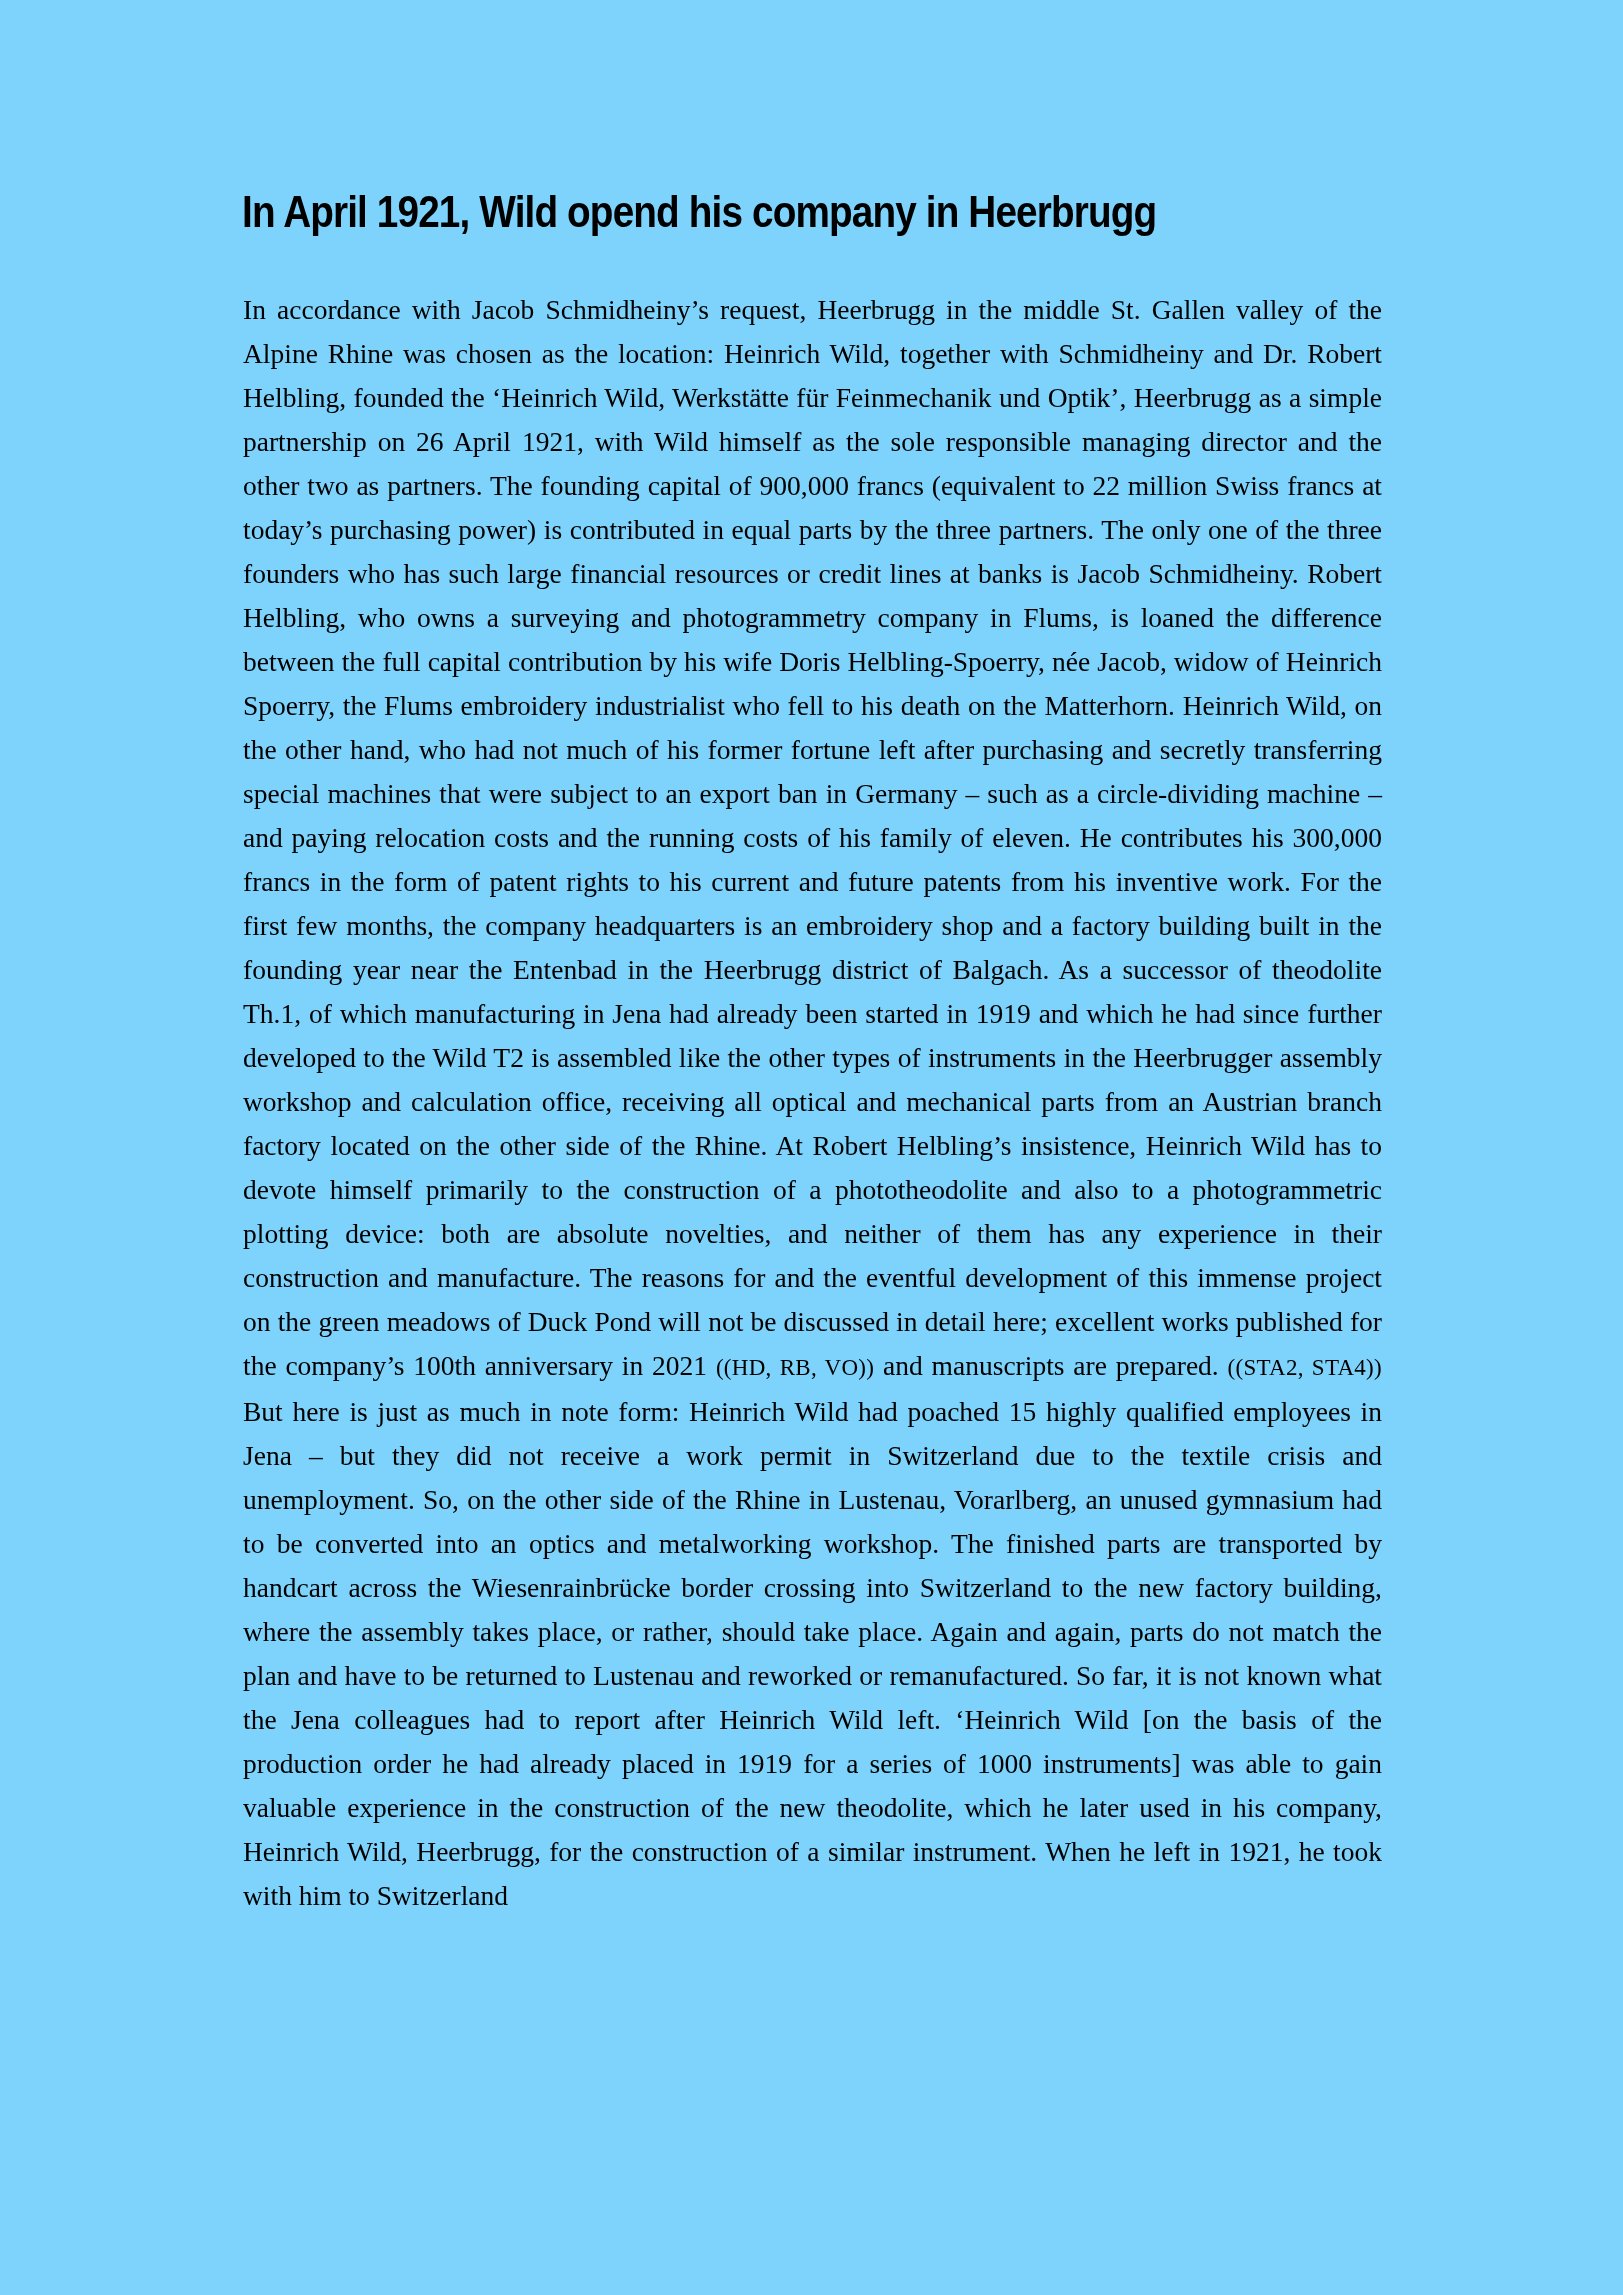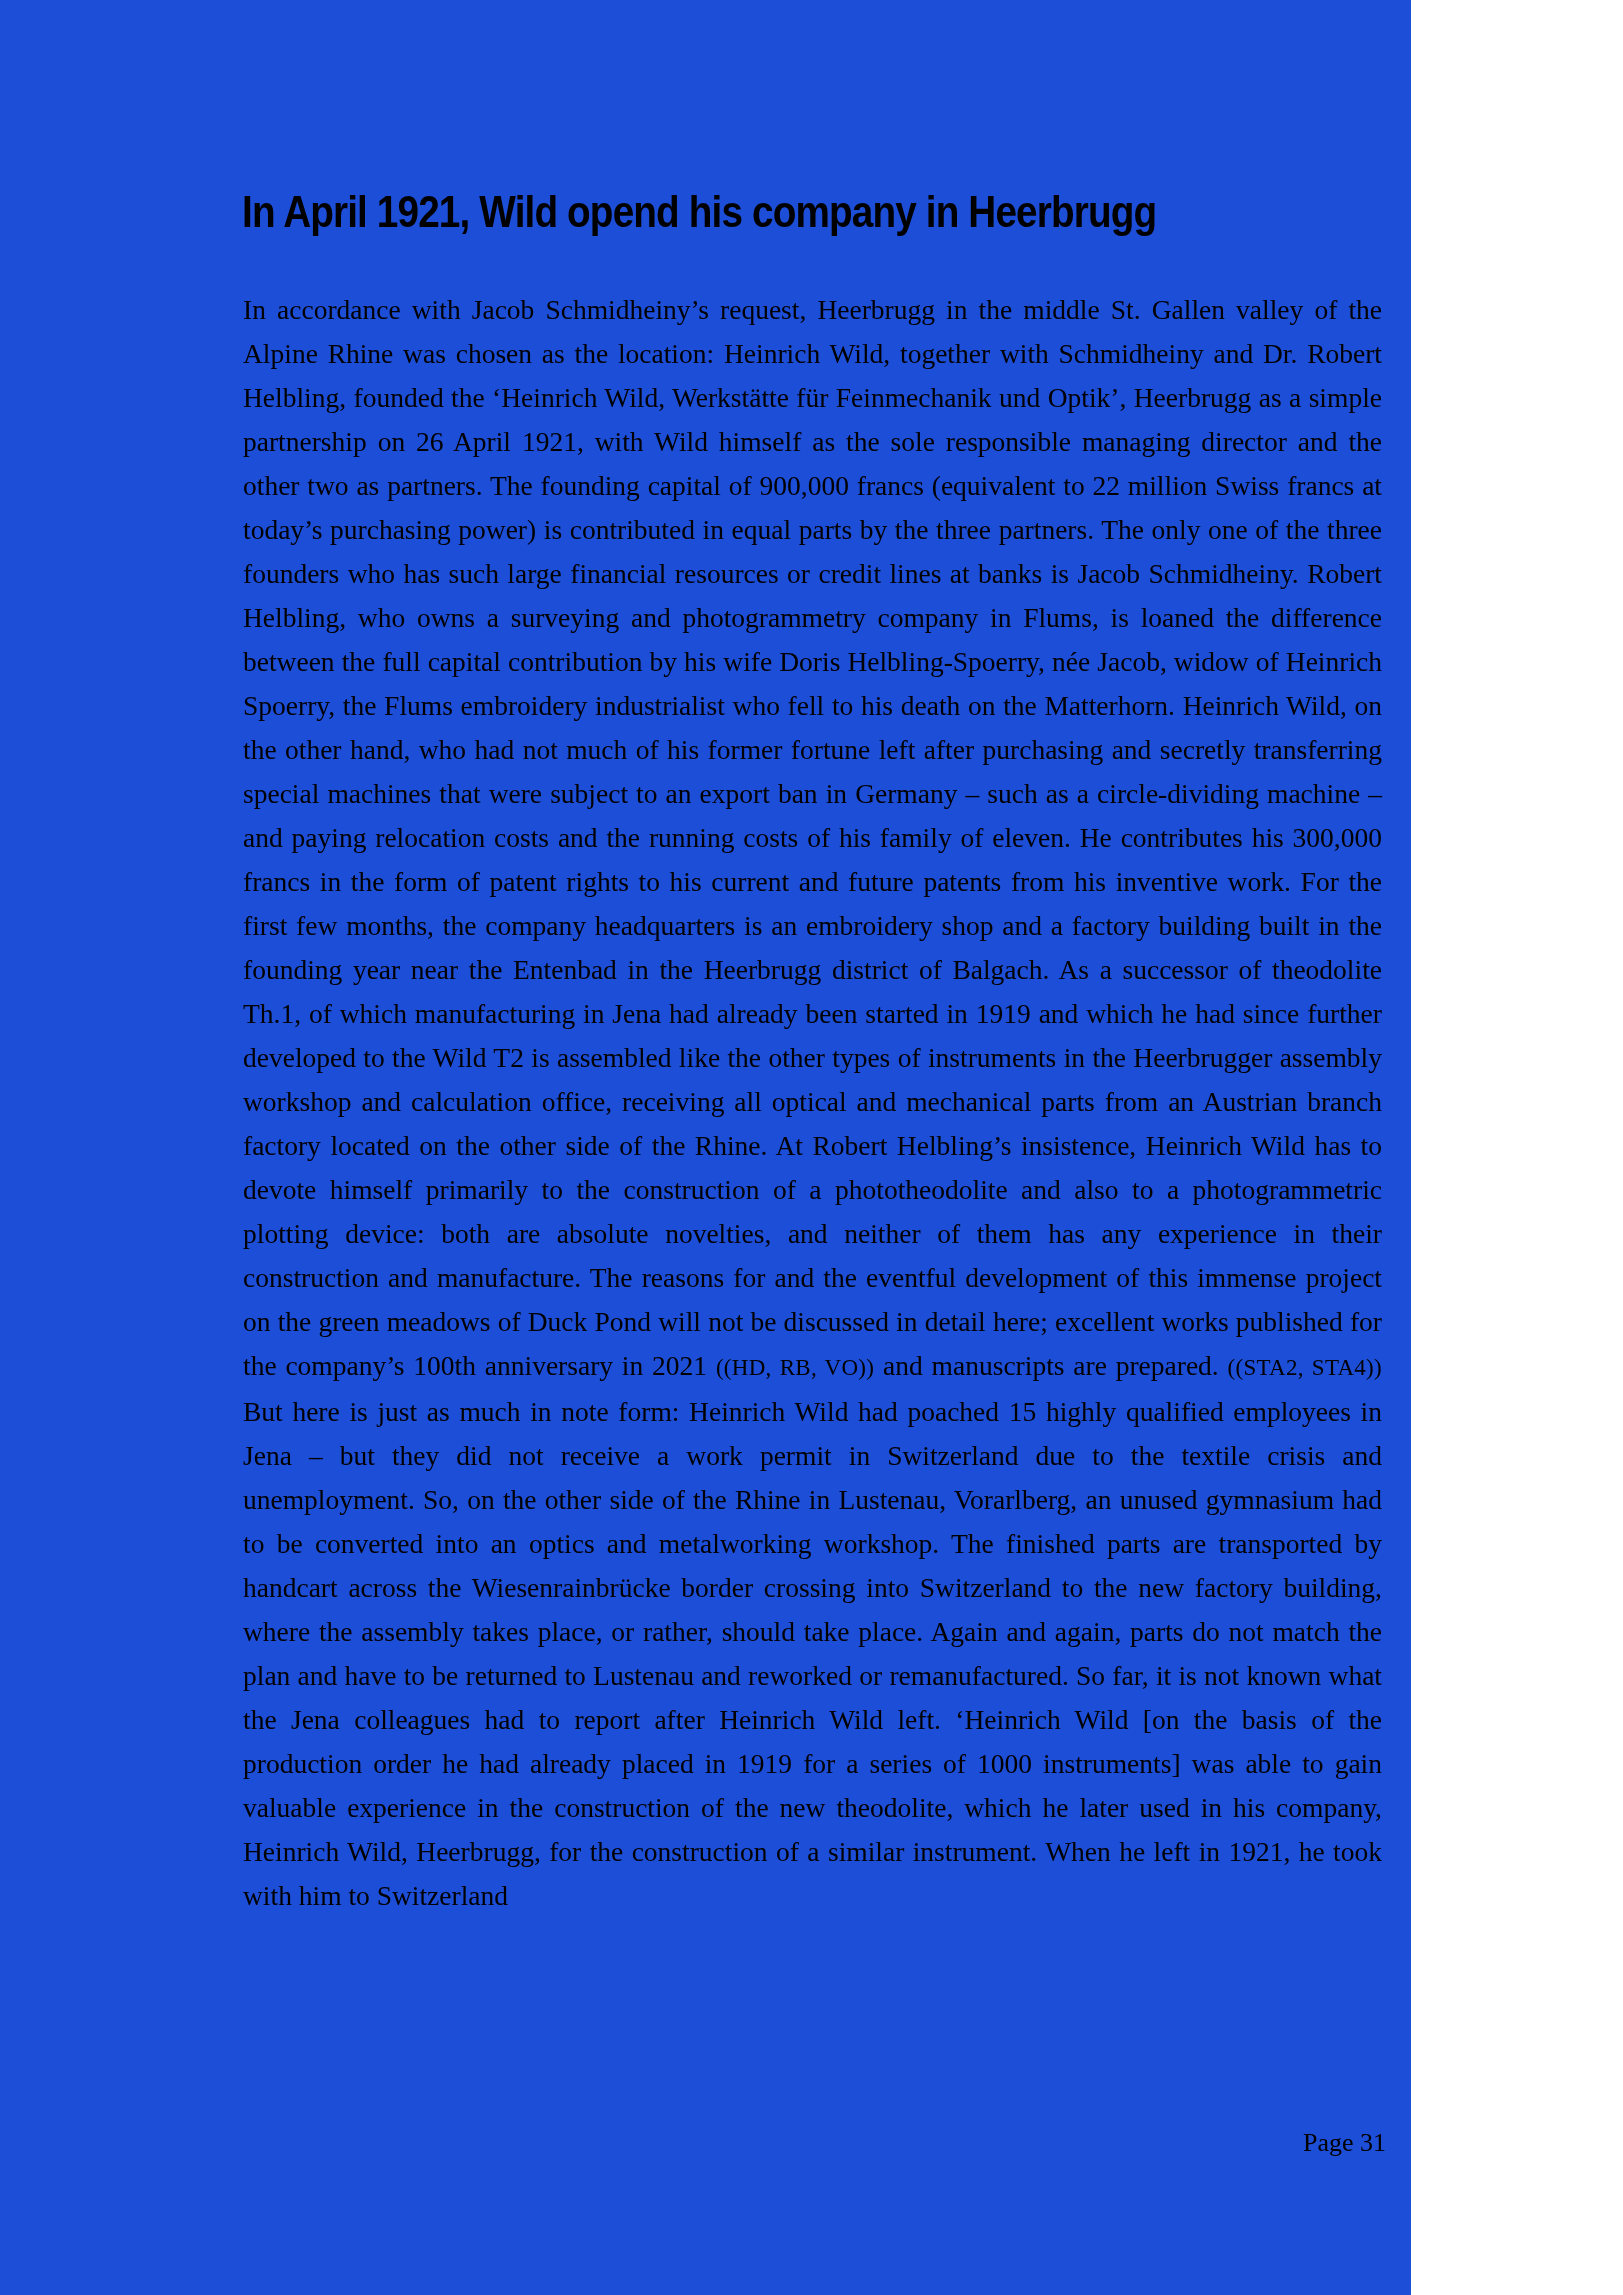--- a/index.html
+++ b/index.html
@@ -2,23 +2,23 @@
 <html style="font-size:10.5px"><head>
 <meta charset="utf-8">
 <style>
   html, body {
     margin: 0;
     padding: 0;
     background: #ffffff;
   }
   .page {
     position: relative;
-    width: 1411px;
+    width: 1623px;
     height: 2295px;
-    background: #1d4ed8;
+    background: #7dd3fc;
     overflow: hidden;
     color: #000000;
     font-family: "Liberation Serif", serif;
   }
   .title {
     position: absolute;
     left: 242px;
     top: 186px;
     margin: 0;
     font-family: "Liberation Sans", sans-serif;
@@ -55,15 +55,14 @@
   }
 </style>
 </head>
 <body>
 
 <div class="page">
   <h1 class="title">In April 1921, Wild opend his company in Heerbrugg</h1>
 
   <p class="body-text"><span class="body-run">In accordance with Jacob Schmidheiny’s request, Heerbrugg in the middle St. Gallen valley of the Alpine Rhine was chosen as the location: Heinrich Wild, together with Schmidheiny and Dr. Robert Helbling, founded the ‘Heinrich Wild, Werkstätte für Feinmechanik und Optik’, Heerbrugg as a simple partnership on 26 April 1921, with Wild himself as the sole responsible managing director and the other two as partners. The founding capital of 900,000 francs (equivalent to 22 million Swiss francs at today’s purchasing power) is contributed in equal parts by the three partners. The only one of the three founders who has such large financial resources or credit lines at banks is Jacob Schmidheiny. Robert Helbling, who owns a surveying and photogrammetry company in Flums, is loaned the difference between the full capital contribution by his wife Doris Helbling-Spoerry, née Jacob, widow of Heinrich Spoerry, the Flums embroidery industrialist who fell to his death on the Matterhorn. Heinrich Wild, on the other hand, who had not much of his former fortune left after purchasing and secretly transferring special machines that were subject to an export ban in Germany – such as a circle-dividing machine – and paying relocation costs and the running costs of his family of eleven. He contributes his 300,000 francs in the form of patent rights to his current and future patents from his inventive work. For the first few months, the company headquarters is an embroidery shop and a factory building built in the founding year near the Entenbad in the Heerbrugg district of Balgach. As a successor of theodolite Th.1, of which manufacturing in Jena had already been started in 1919 and which he had since further developed to the Wild T2 is assembled like the other types of instruments in the Heerbrugger assembly workshop and calculation office, receiving all optical and mechanical parts from an Austrian branch factory located on the other side of the Rhine. At Robert Helbling’s insistence, Heinrich Wild has to devote himself primarily to the construction of a phototheodolite and also to a photogrammetric plotting device: both are absolute novelties, and neither of them has any experience in their construction and manufacture. The reasons for and the eventful development of this immense project on the green meadows of Duck Pond will not be discussed in detail here; excellent works published for the company’s 100th anniversary in 2021 </span><span class="citation">((HD, RB, VO))</span><span class="body-run"> and manuscripts are prepared. </span><span class="citation">((STA2, STA4))</span><span class="body-run"> But here is just as much in note form: Heinrich Wild had poached 15 highly qualified employees in Jena – but they did not receive a work permit in Switzerland due to the textile crisis and unemployment. So, on the other side of the Rhine in Lustenau, Vorarlberg, an unused gymnasium had to be converted into an optics and metalworking workshop. The finished parts are transported by handcart across the Wiesenrainbrücke border crossing into Switzerland to the new factory building, where the assembly takes place, or rather, should take place. Again and again, parts do not match the plan and have to be returned to Lustenau and reworked or remanufactured. So far, it is not known what the Jena colleagues had to report after Heinrich Wild left. ‘Heinrich Wild [on the basis of the production order he had already placed in 1919 for a series of 1000 instruments] was able to gain valuable experience in the construction of the new theodolite, which he later used in his company, Heinrich Wild, Heerbrugg, for the construction of a similar instrument. When he left in 1921, he took with him to Switzerland</span></p>
 
-  <div class="page-footer">Page 31</div>
 </div>
 
 
 </body></html>

